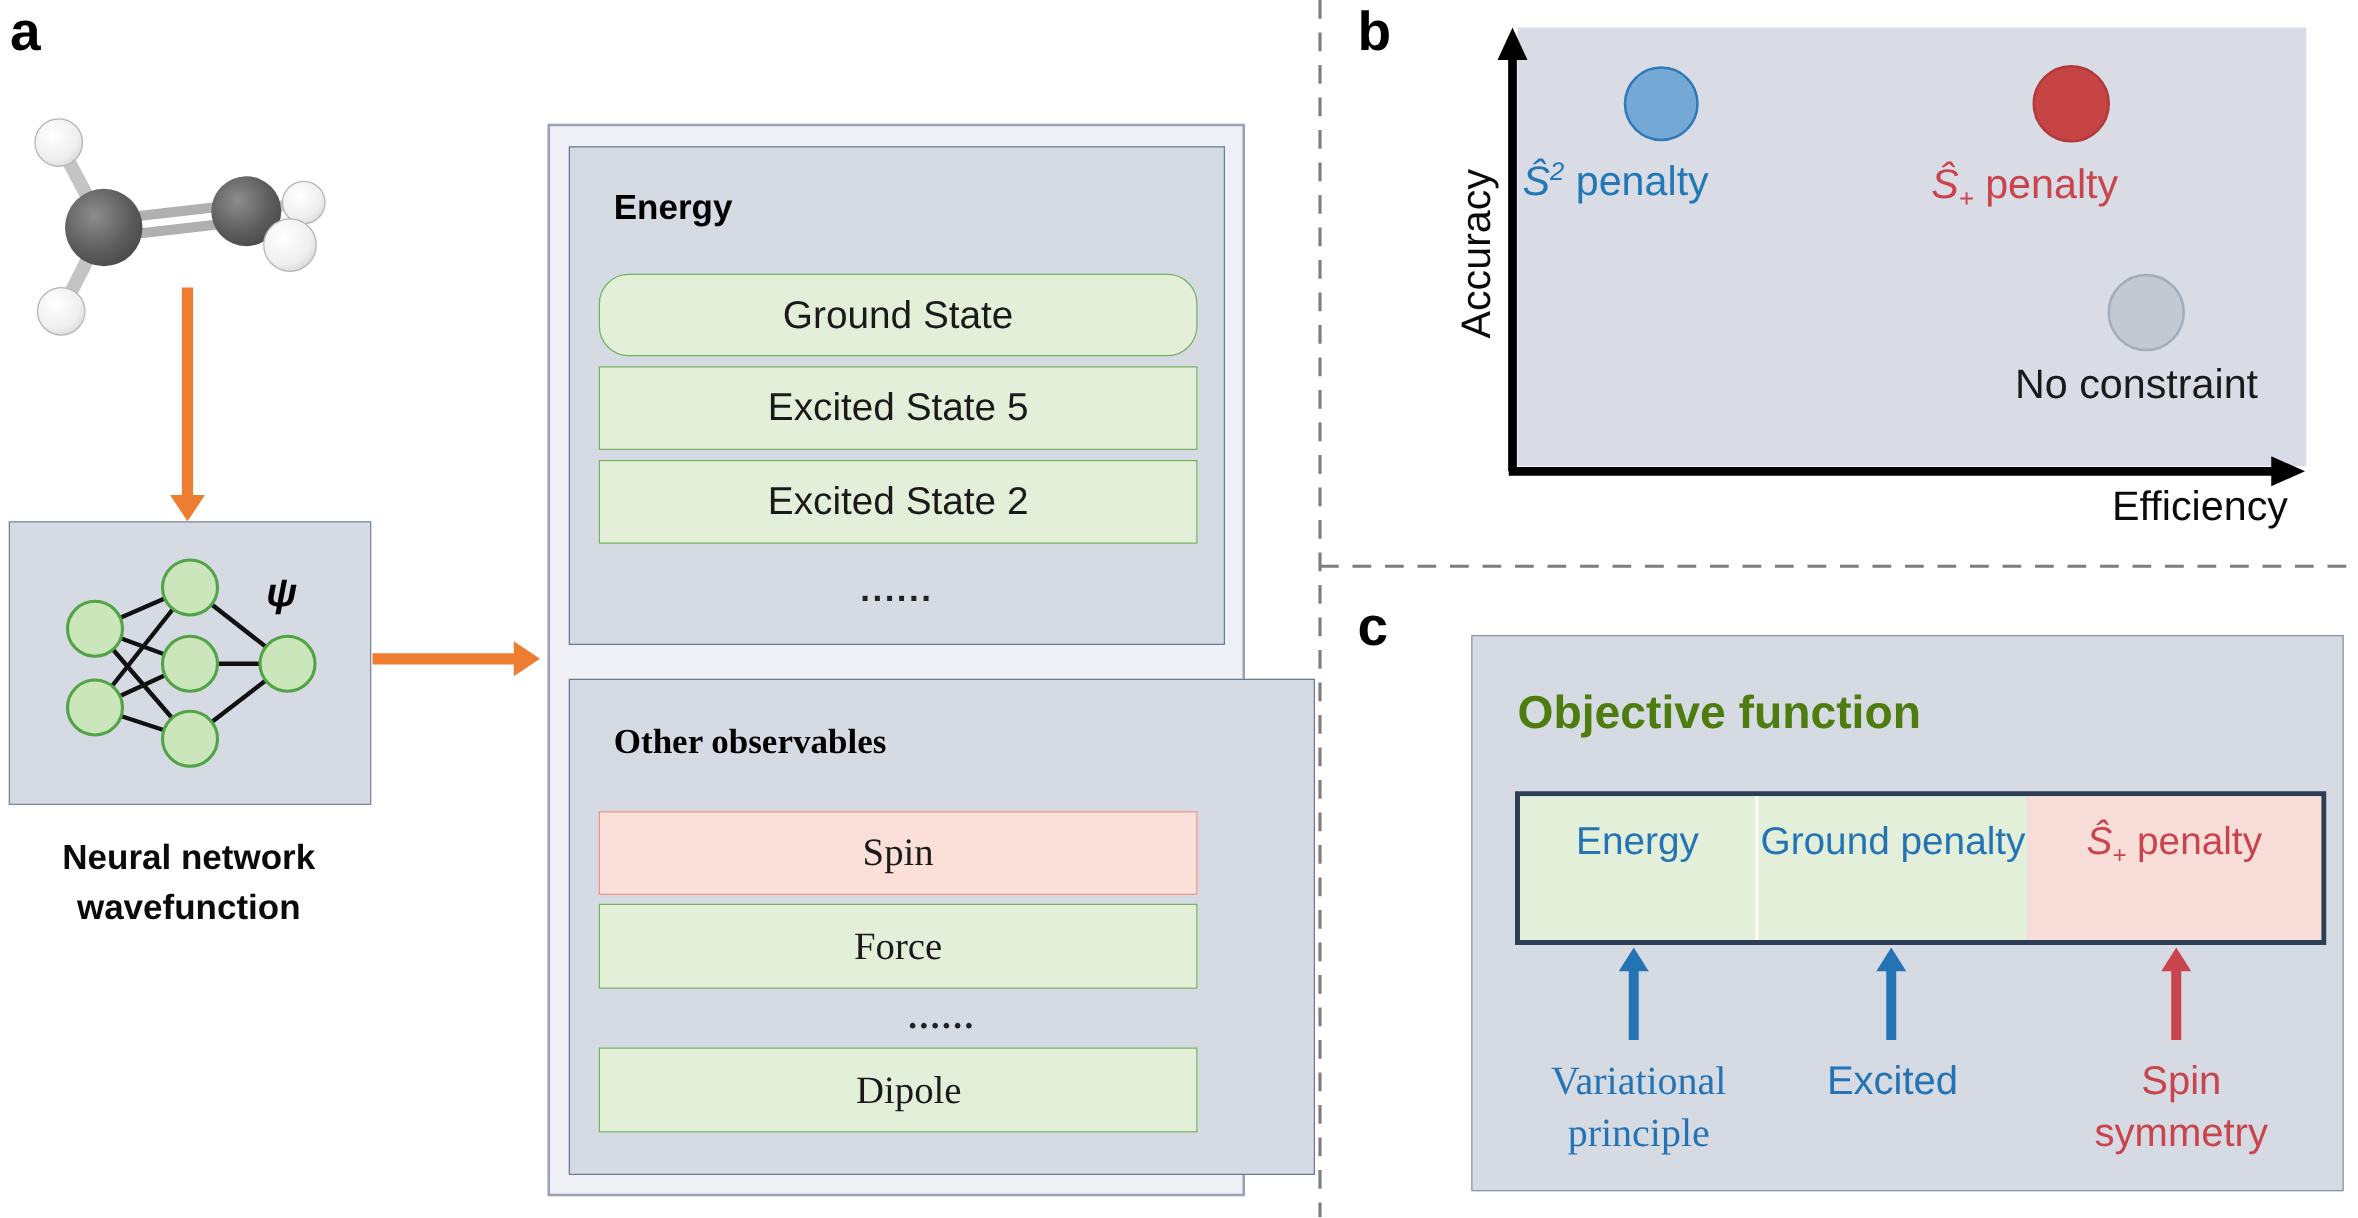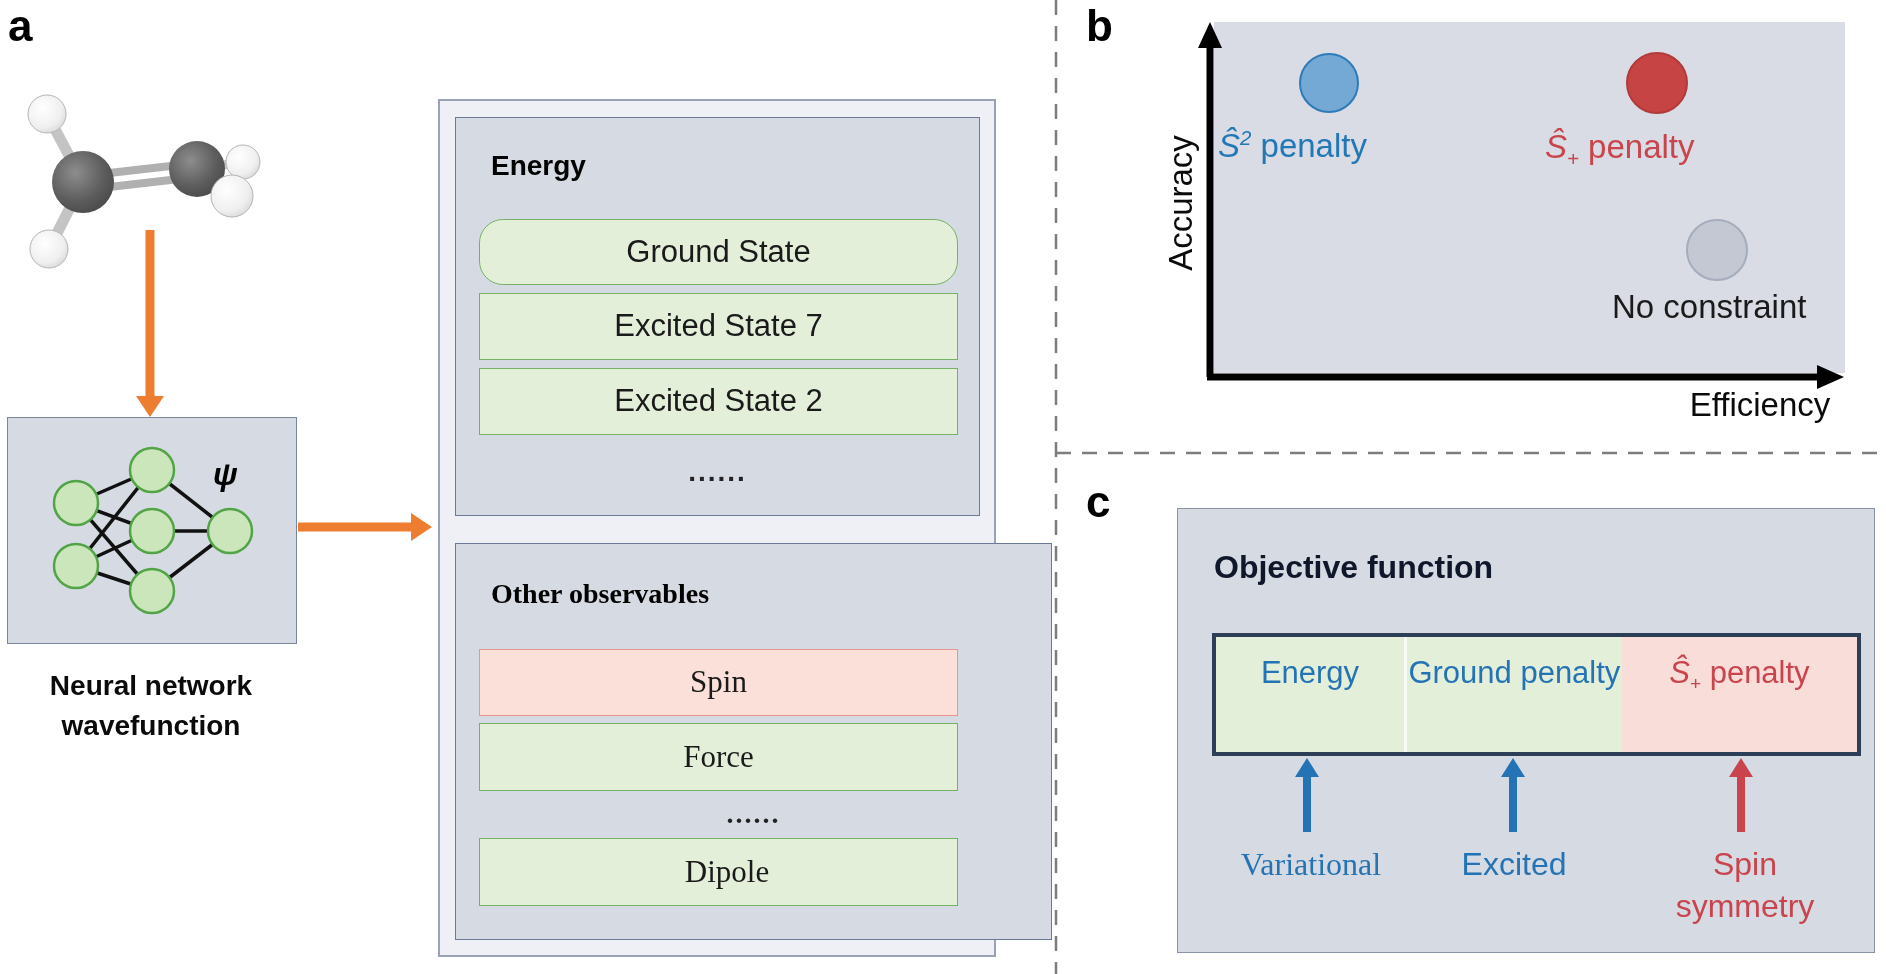--- a/index.html
+++ b/index.html
@@ -31,21 +31,21 @@
   .dot-red{left:1626px;top:52px;width:62px;height:62px;background:#c64444;border:2.5px solid #b23a3a;}
   .dot-gray{left:1686px;top:219px;width:62px;height:62px;background:#c3c8d3;border:2.5px solid #a5acbc;}
   .pt-label{position:absolute;text-align:left;font-size:33px;white-space:nowrap;}
   .pt-blue{left:1218px;top:126px;width:220px;color:#2277b5;}
   .pt-red{left:1545px;top:128px;width:220px;color:#c9444c;}
   .pt-gray{left:1612px;top:288px;width:225px;color:#1a1a1a;}
   .pt-label sup{font-size:0.62em;vertical-align:super;}
   .pt-label sub{font-size:0.62em;vertical-align:sub;}
   
   .cbox{left:1177px;top:508px;width:698px;height:445px;background:#d6dae3;border:1.5px solid #8b94a6;box-sizing:border-box;}
-  .cbox-title{position:absolute;left:36px;top:40px;font-size:32px;font-weight:700;color:#0f172a;}
+  .cbox-title{position:absolute;left:36px;top:40px;font-size:37px;font-weight:700;color:#4d7c0f;}
   .objbar{position:absolute;left:34px;top:124px;width:649px;height:123px;border:4px solid #2d3e57;box-sizing:border-box;display:flex;}
   .seg{height:100%;box-sizing:border-box;text-align:center;font-size:31px;padding-top:15px;line-height:42px;}
   .seg-energy{flex-basis:29.8%;background:#e4efda;color:#2474b5;border-right:3px solid #f7faf2;}
   .seg-overlap{flex-basis:33.5%;background:#e4efda;color:#2474b5;}
   .seg-spin{flex-basis:36.7%;background:#f9ddd9;color:#c9444c;}
   .seg sub{font-size:0.62em;vertical-align:sub;}
   .ann{position:absolute;text-align:center;font-size:32px;line-height:42px;}
   .ann-blue{color:#2474b5;}
   .ann-red{color:#c9444c;}
   .ann1{left:13px;top:334px;width:240px;font-family:Liberation Serif, serif;}
@@ -111,21 +111,21 @@
     </svg>
     <span class="abs psi">ψ</span>
   </div>
 
   <div class="abs nn-caption">Neural network wavefunction</div>
 
   <div class="abs outerbox">
     <div class="groupbox gb-energy">
       <div class="group-title" style="top:32px;">Energy</div>
       <div class="row row-green" style="top:101px;height:66px;line-height:63px;border-radius:24px;">Ground State</div>
-      <div class="row row-green" style="top:175px;height:67px;line-height:64px;">Excited State 7</div>
+      <div class="row row-green" style="top:175px;height:67px;line-height:64px;">Excited State 5</div>
       <div class="row row-green" style="top:250px;height:67px;line-height:64px;">Excited State 2</div>
       <div class="ellipsis" style="top:338px;">......</div>
     </div>
     <div class="groupbox gb-obs">
       <div class="group-title" style="top:34px;">Other observables</div>
       <div class="row row-pink" style="top:105px;height:67px;line-height:64px;">Spin</div>
       <div class="row row-green" style="top:179px;height:68px;line-height:65px;">Force</div>
       <div class="ellipsis" style="top:254px;">......</div>
       <div class="row row-green" style="top:294px;height:68px;line-height:65px;padding-left:17px;">Dipole</div>
     </div>
@@ -147,20 +147,21 @@
   <div class="abs panel-label" style="left:1086px;top:480px;">c</div>
   <div class="abs cbox">
     <div class="cbox-title">Objective function</div>
     <div class="objbar">
       <div class="seg seg-energy">Energy</div>
       <div class="seg seg-overlap">Ground penalty</div>
       <div class="seg seg-spin"><i><span>Ŝ</span><sub>+</sub></i><span> penalty</span></div>
     </div>
     <div class="ann ann-blue ann1">
       <div>Variational</div>
+      <div>principle</div>
     </div>
     <div class="ann ann-blue ann2">
       <div>Excited</div>
     </div>
     <div class="ann ann-red ann3">
       <div>Spin</div>
       <div>symmetry</div>
     </div>
   </div>
 

